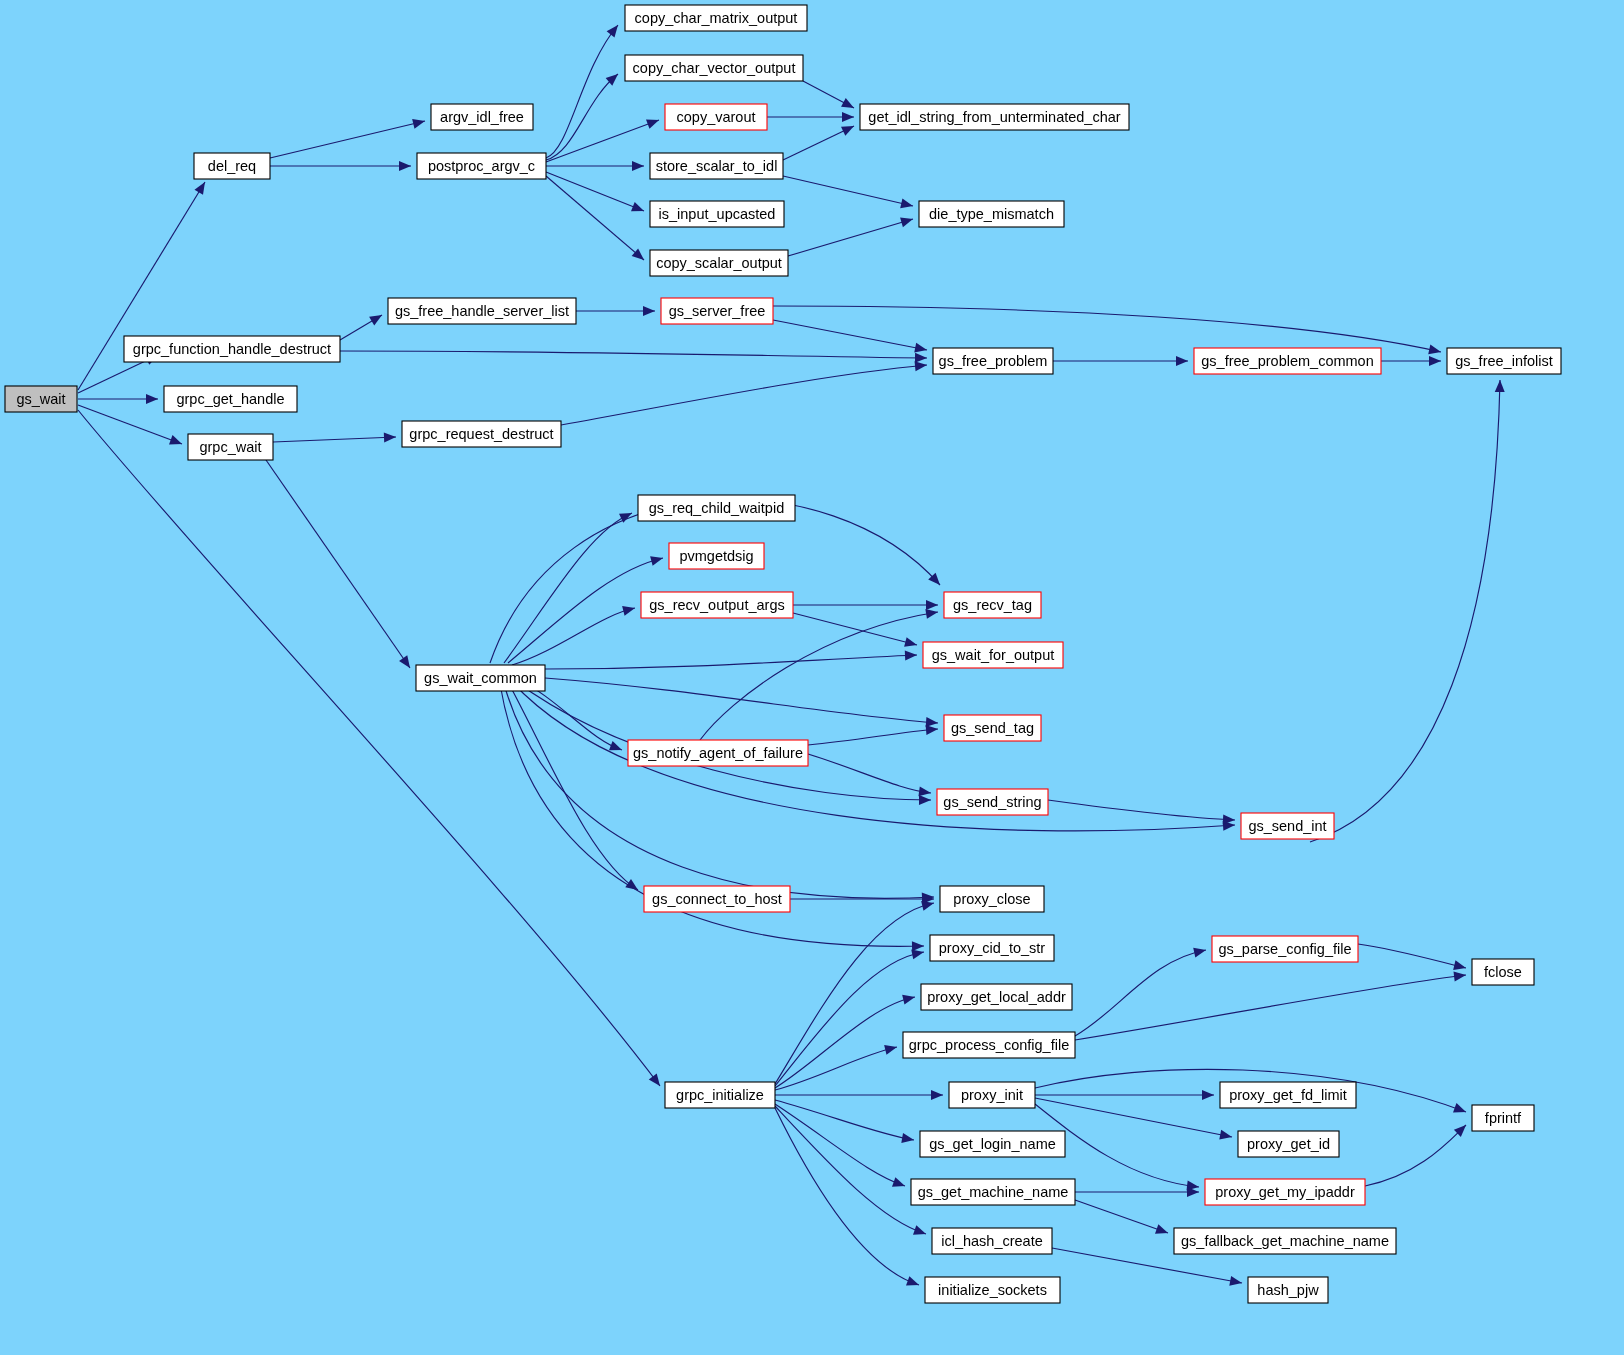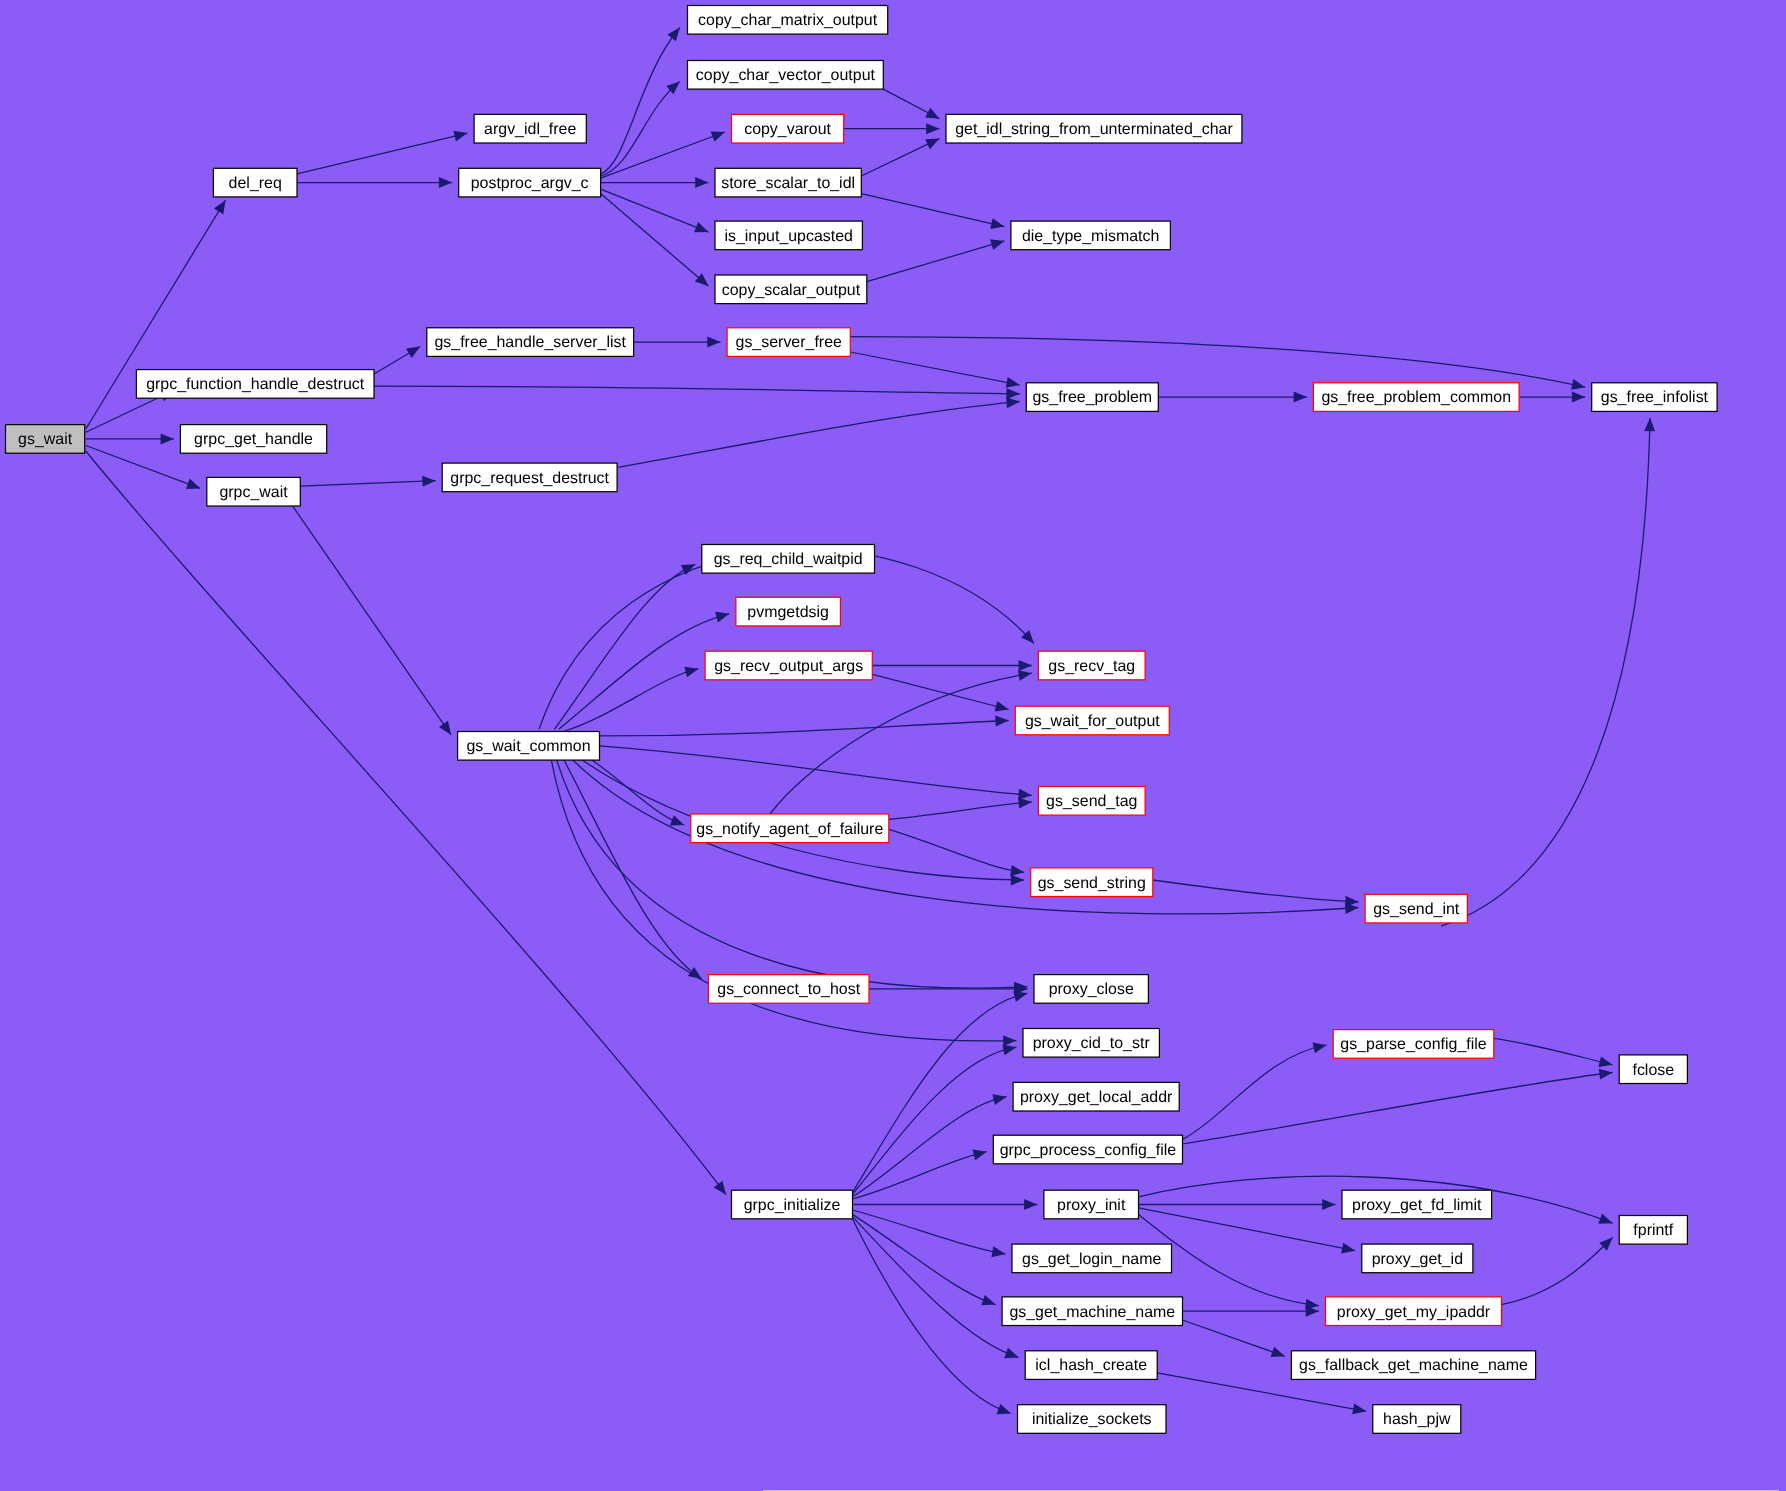--- a/index.html
+++ b/index.html
@@ -4,21 +4,21 @@
 <style>
   html, body {
     margin: 0;
     padding: 0;
     background: #ffffff;
   }
   #canvas-wrap {
     position: relative;
     width: 1624px;
     height: 1355px;
-    background: #8b5cf6;
+    background: #7dd3fc;
     font-family: "Liberation Sans", sans-serif;
   }
   svg#graph {
     position: absolute;
     top: 0; left: 0;
     width: 1624px;
     height: 1355px;
     overflow: visible;
   }
   .node-rect {

